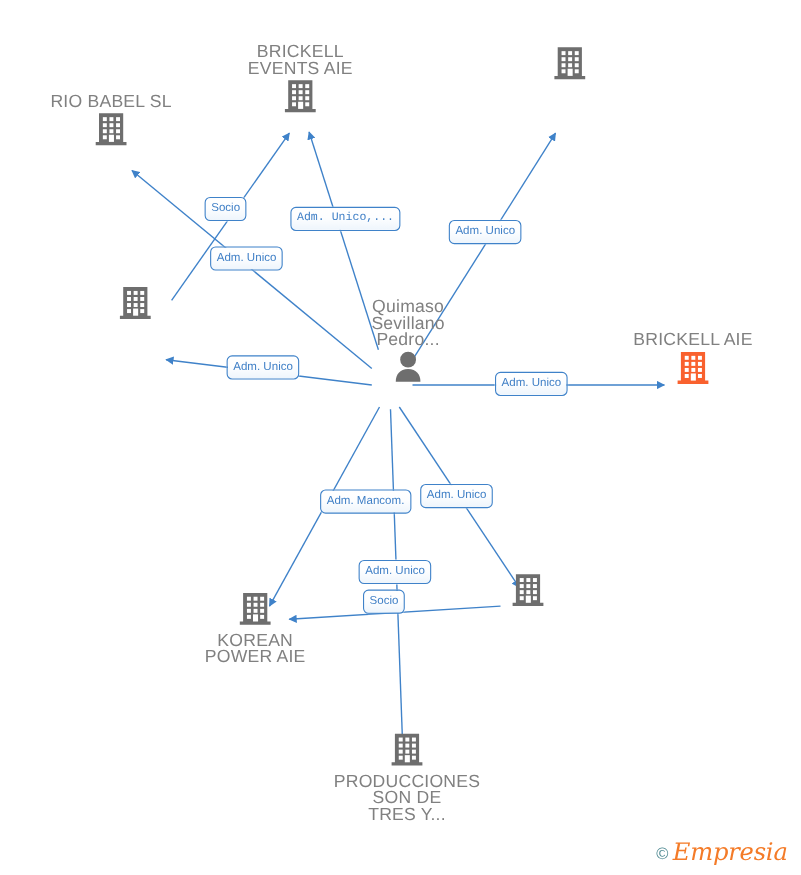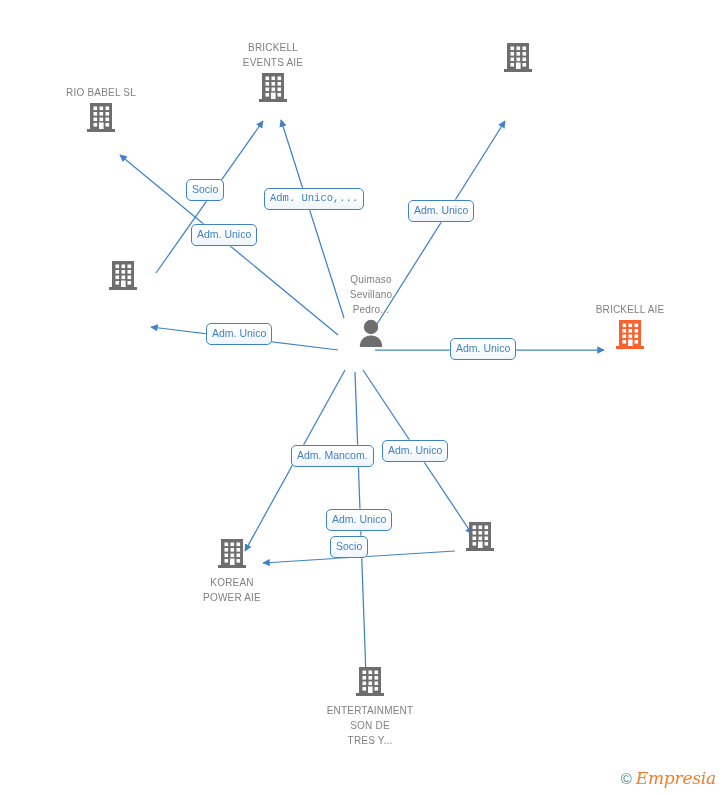--- a/index.html
+++ b/index.html
@@ -28,21 +28,21 @@
 
   
   .node {
     position: absolute;
     width: 150px;
     margin-left: -75px;
     text-align: center;
     cursor: pointer;
   }
   .node .caption {
-    font-size: 10px;
+    font-size: 16px;
     line-height: 15px;
     color: #808080;
     letter-spacing: .2px;
     white-space: pre-line;
   }
   .node .caption.below {
     margin-top: 1px;
   }
   .icon-wrap {
     height: 38px;
@@ -80,21 +80,21 @@
     user-select: none;
   }
   #watermark .copy {
     font-size: 15px;
     color: #4f8a92;
     line-height: 1;
   }
   #watermark .brand {
     font-family: "DejaVu Serif", serif;
     font-style: italic;
-    font-size: 17px;
+    font-size: 22px;
     color: #f47b28;
     line-height: 1;
     letter-spacing: -.2px;
   }
 </style>
 </head>
 <body>
 
 <div id="graph">
 
@@ -262,21 +262,21 @@
             <rect x="8.5" y="12" width="3.6" height="3.6" fill="#ffffff"></rect>
             <rect x="14.5" y="12" width="3.6" height="3.6" fill="#ffffff"></rect>
             <rect x="20.5" y="12" width="3.6" height="3.6" fill="#ffffff"></rect>
             <rect x="8.5" y="17.5" width="3.6" height="3.6" fill="#ffffff"></rect>
             <rect x="14.5" y="17.5" width="3.6" height="3.6" fill="#ffffff"></rect>
             <rect x="20.5" y="17.5" width="3.6" height="3.6" fill="#ffffff"></rect>
             <rect x="8.5" y="23" width="3.6" height="3.6" fill="#ffffff"></rect>
             <rect x="20.5" y="23" width="3.6" height="3.6" fill="#ffffff"></rect>
             <rect x="14" y="22.5" width="4.6" height="6.5" fill="#ffffff"></rect>
           </svg></div>
-        <div class="caption below">ENTERTAINMENT
+        <div class="caption below">PRODUCCIONES
 SON DE
 TRES Y...</div>
       </div>
     </div>
 
   <div id="label-layer">
       <div class="rel" style="left: 186px; top: 179px;">Socio</div>
       <div class="rel" style="left: 264px; top: 188px; font-family: Liberation Mono, monospace;">Adm. Unico,...</div>
       <div class="rel" style="left: 191px; top: 224px;">Adm. Unico</div>
       <div class="rel" style="left: 408px; top: 200px;">Adm. Unico</div>

